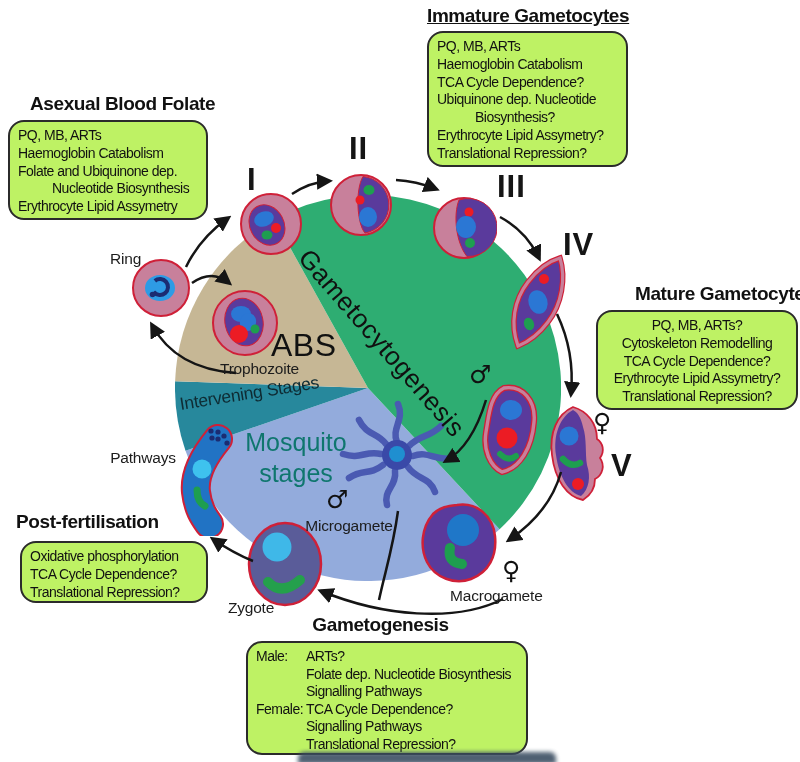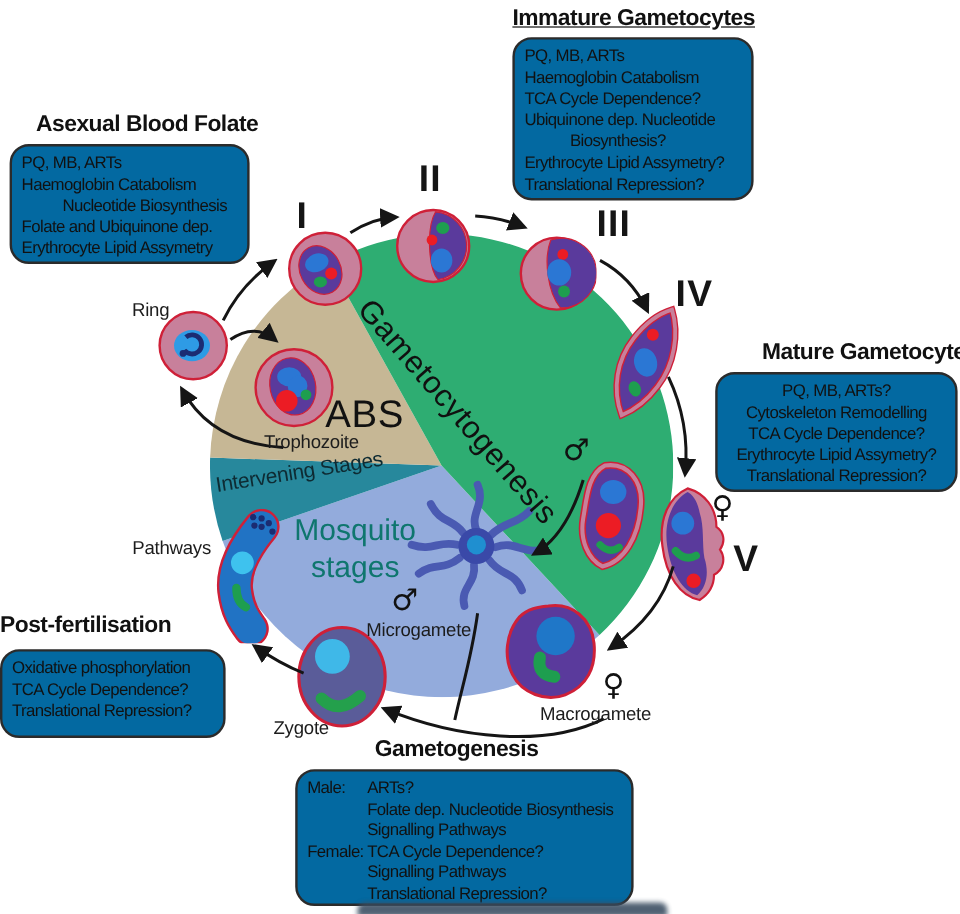--- a/index.html
+++ b/index.html
@@ -7,21 +7,21 @@
          font-family:"Liberation Sans",sans-serif;color:#1a1a1a;}
   .abs{position:absolute;}
   svg{display:block;}
   
   .lbl{position:absolute;font-size:15.5px;letter-spacing:-0.2px;color:#1c1c1c;white-space:nowrap;}
   .numeral{position:absolute;font-size:31px;font-weight:bold;letter-spacing:1px;color:#151515;}
   .sym{position:absolute;font-size:25px;color:#111;font-family:"DejaVu Sans",sans-serif;}
   .ctr{text-align:center;}
   
   .boxtitle{position:absolute;font-size:19px;font-weight:bold;letter-spacing:-0.4px;color:#111;white-space:nowrap;}
-  .box{position:absolute;background:#0369a1;border:2px solid #2b2b2b;border-radius:16px;
+  .box{position:absolute;background:#bef264;border:2px solid #2b2b2b;border-radius:16px;
        padding:5px 8px;font-size:14px;line-height:17.8px;letter-spacing:-0.5px;color:#111;box-sizing:border-box;}
   .box .line{white-space:nowrap;}
   .ind1{padding-left:38px;}
   .ind2{padding-left:34px;}
   
   .grow{display:flex;}
   .glabel{width:50px;flex:0 0 50px;}
   .gline{white-space:nowrap;}
   .rot-gameto{position:absolute;left:315px;top:243px;transform:rotate(49deg);transform-origin:0 0;
               font-size:26px;letter-spacing:0.5px;color:#101010;white-space:nowrap;}
@@ -205,36 +205,36 @@
     <div class="line">Ubiquinone dep. Nucleotide</div>
     <div class="line ind1">Biosynthesis?</div>
     <div class="line">Erythrocyte Lipid Assymetry?</div>
     <div class="line">Translational Repression?</div>
   </div>
 
   <div class="boxtitle" style="left:30px;top:93px;">Asexual Blood Folate</div>
   <div class="box" style="left:8px;top:120px;width:200px;height:100px;">
     <div class="line">PQ, MB, ARTs</div>
     <div class="line">Haemoglobin Catabolism</div>
+    <div class="line">Folate and Ubiquinone dep.</div>
     <div class="line ind2">Nucleotide Biosynthesis</div>
-    <div class="line">Folate and Ubiquinone dep.</div>
     <div class="line">Erythrocyte Lipid Assymetry</div>
   </div>
 
   <div class="boxtitle" style="left:597px;top:283px;margin-left:38px;">Mature Gametocytes</div>
   <div class="box" style="left:596px;top:310px;width:202px;height:100px;text-align:center;">
     <div class="line">PQ, MB, ARTs?</div>
     <div class="line">Cytoskeleton Remodelling</div>
     <div class="line">TCA Cycle Dependence?</div>
     <div class="line">Erythrocyte Lipid Assymetry?</div>
     <div class="line">Translational Repression?</div>
   </div>
 
-  <div class="boxtitle" style="left:0;top:511px;">Post-fertilisation</div>
-  <div class="box" style="left:0;top:541px;width:188px;height:74px;">
+  <div class="boxtitle" style="left:16px;top:511px;">Post-fertilisation</div>
+  <div class="box" style="left:20px;top:541px;width:188px;height:62px;">
     <div class="line">Oxidative phosphorylation</div>
     <div class="line">TCA Cycle Dependence?</div>
     <div class="line">Translational Repression?</div>
   </div>
 
   <div class="boxtitle ctr" style="left:288px;top:614px;width:185px;">Gametogenesis</div>
   <div class="box" style="left:246px;top:641px;width:282px;height:114px;line-height:17.6px;">
     <div class="grow">
       <span class="glabel">Male:</span>
       <span class="gline">ARTs?</span>

